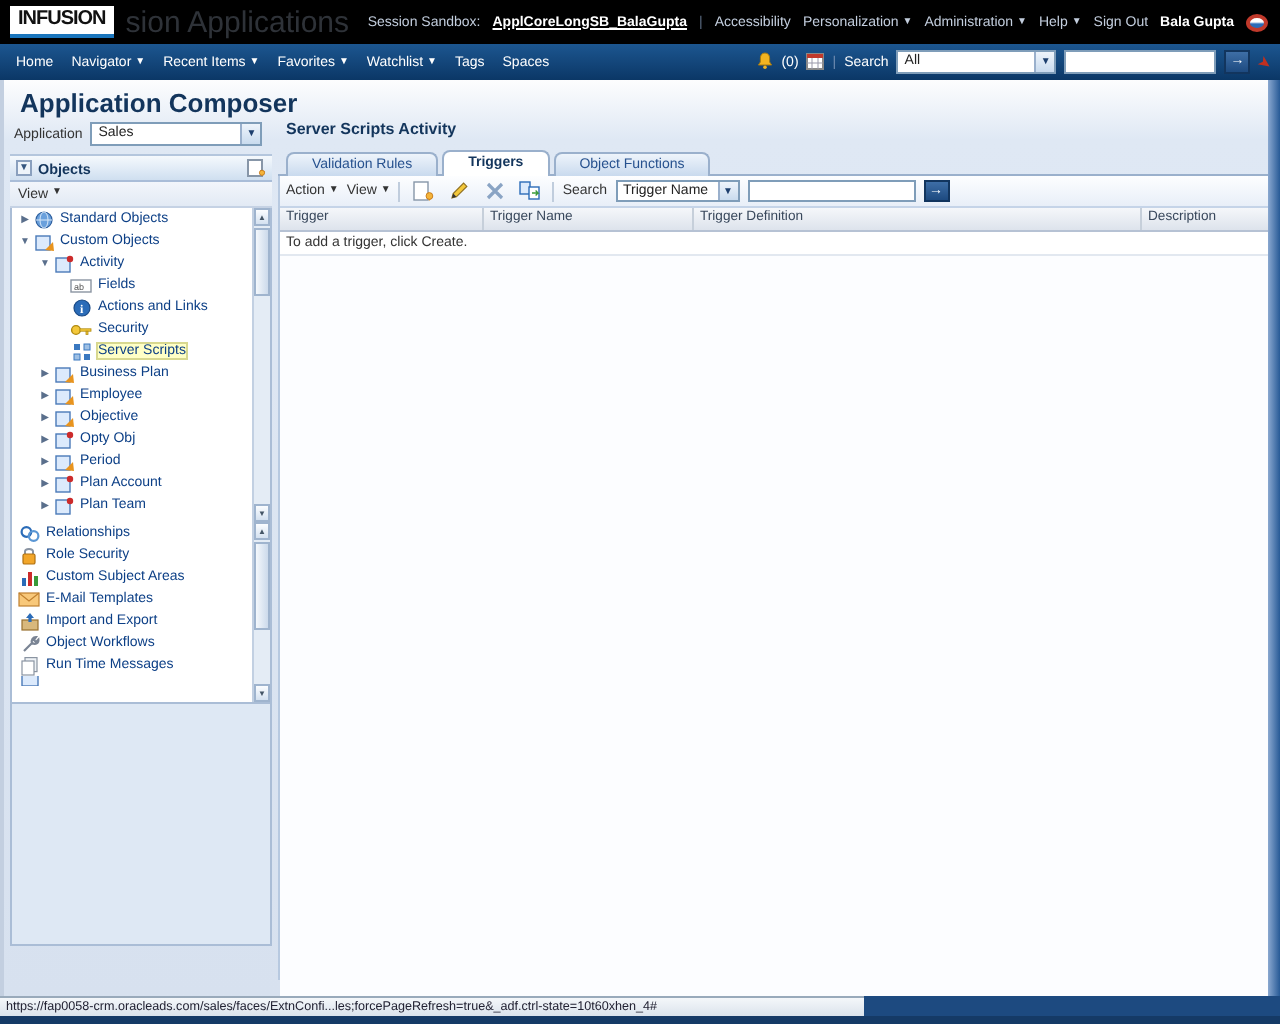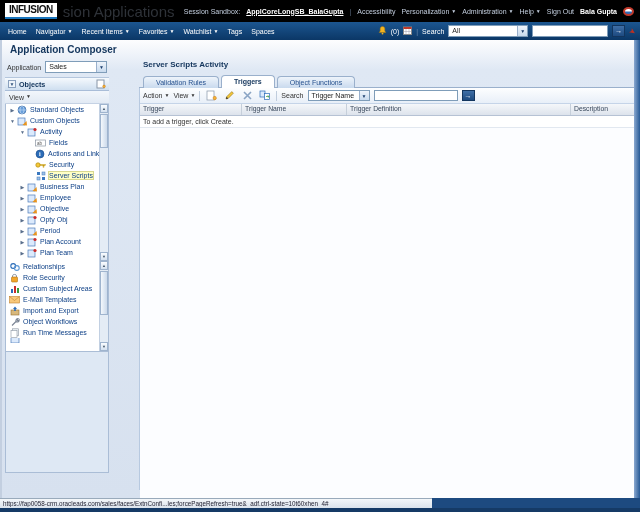--- a/index.html
+++ b/index.html
@@ -27,27 +27,27 @@
   .nav-sep { color:#6f8cb0; }
   .sel { display:inline-flex; align-items:stretch; background:#fff; border:1px solid #7f9db9; height:12px; }
   .sel .txt { padding:1px 3px; color:#222; flex:1; white-space:nowrap; overflow:hidden; }
   .sel .dd { width:10px; background:linear-gradient(#eef4fb,#c9dbee); border-left:1px solid #9ab0cc; color:#1d3f6e; font-size:5px; display:flex; align-items:center; justify-content:center; }
   .tin { background:#fff; border:1px solid #7f9db9; height:12px; padding:0 2px; font-size:7px; font-family:"Liberation Sans",sans-serif; }
   .go-btn { width:13px; height:12px; background:linear-gradient(#3e6ea6,#1d4a80); border:1px solid #12355e; color:#fff; font-size:7px; line-height:10px; text-align:center; cursor:pointer; }
   .adv-icon { font-size:8px; color:#c03020; cursor:pointer; transform:rotate(35deg); }
 
   
   .canvas { position:absolute; left:0; top:40px; width:640px; height:458px; background:linear-gradient(#fdfdfe,#dfe8f4 30px, #d7e1ef); border-left:2px solid #c3cfe0; }
-  .page-title { position:absolute; left:8px; top:4px; font-size:10px; font-weight:bold; color:#13355c; }
+  .page-title { position:absolute; left:8px; top:4px; font-size:13px; font-weight:bold; color:#13355c; }
 
   
   .right-strip { position:absolute; right:0; top:40px; width:6px; height:458px; background:linear-gradient(90deg,#7e9fca,#2a5globals); background:linear-gradient(90deg,#8aa8d0,#275a96); }
 
   
-  .sidebar { position:absolute; left:3px; top:18px; width:104px; height:438px; }
+  .sidebar { position:absolute; left:3px; top:18px; width:131px; height:438px; }
   .app-row { display:flex; align-items:center; gap:4px; padding:3px 2px 4px 2px; }
   .app-row label { color:#333; }
   .panel-hdr { height:14px; background:linear-gradient(#f5f9fd,#cfdff0); border-top:1px solid #b4c6dd; border-bottom:1px solid #a9bdd8; display:flex; align-items:center; padding:0 3px; }
   .disc { width:8px; height:8px; border:1px solid #8aa0be; background:#eef4fa; color:#35567f; font-size:5px; line-height:6px; text-align:center; margin-right:3px; cursor:pointer; }
   .panel-hdr .ttl { font-weight:bold; color:#13355c; font-size:7.2px; }
   .panel-hdr .spacer { flex:1; }
   .view-row { height:13px; background:linear-gradient(#f2f6fb,#e2eaf4); border-bottom:1px solid #c5d2e4; display:flex; align-items:center; padding-left:4px; color:#333; }
   .tree-box { background:#fff; border-left:1px solid #aabdd6; border-right:1px solid #aabdd6; position:relative; height:157px; overflow:hidden; padding-right:9px; }
   .setup-box { background:#fff; border-left:1px solid #aabdd6; border-right:1px solid #aabdd6; border-bottom:1px solid #aabdd6; position:relative; height:91px; overflow:hidden; padding-right:9px; }
   .titem { display:flex; align-items:center; height:11px; color:#0c3f86; cursor:pointer; white-space:nowrap; }

